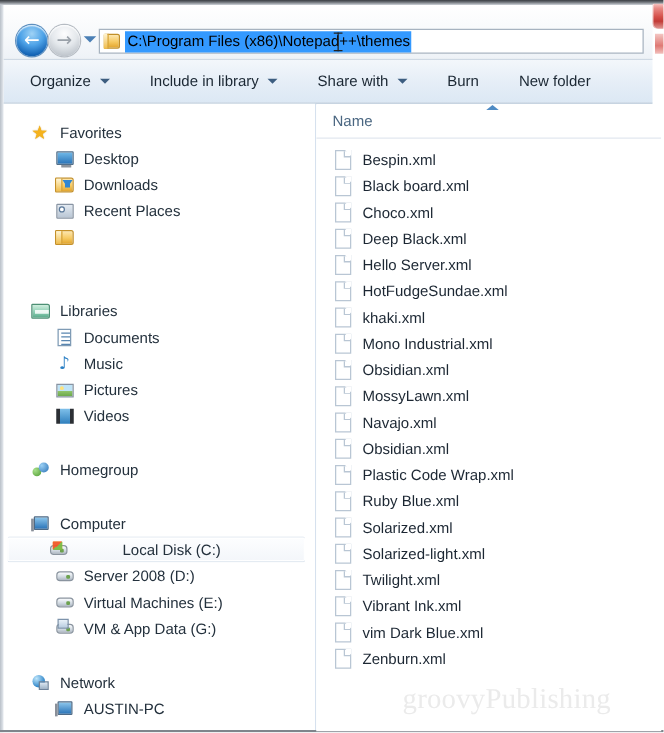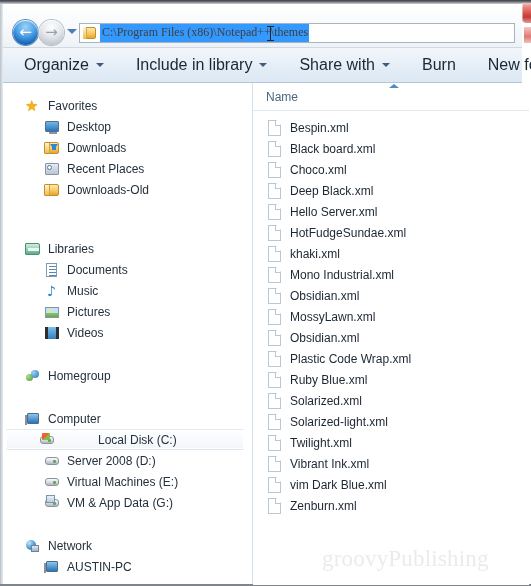--- a/index.html
+++ b/index.html
@@ -132,25 +132,25 @@
   }
   .addr-folder-icon .fspine {
     position: absolute; left: 1px; top: 1px;
     width: 4px; height: 12px;
     background: linear-gradient(to bottom, #fff4d2, #f0bc4b);
     border-right: 1px solid #d8a63c;
     box-sizing: border-box;
   }
   .addr-text {
     font-size: 12px;
-    color: #404040;
+    color: #000000;
     background: #3399ff;
     padding: 1px 1px 2px 2px;
     white-space: nowrap;
-    font-family: Liberation Serif, serif;
+    font-family: Liberation Sans, sans-serif;
   }
   .addr-caret {
     position: absolute;
     left: 267px; top: 22px;
     width: 1px; height: 15px;
     background: #222;
   }
   .addr-caret::before, .addr-caret::after {
     content: "";
     position: absolute;
@@ -170,21 +170,21 @@
     border-top: 1px solid #cfd9e4;
     border-bottom: 1px solid #b5c6d8;
     box-sizing: border-box;
     display: flex;
     align-items: center;
     padding-left: 16px;
   }
   .cmd-item {
     display: flex;
     align-items: center;
-    font-size: 16px;
+    font-size: 12px;
     color: #1b2733;
     margin-right: 22px;
     padding: 3px 5px;
     border-radius: 2px;
     cursor: default;
     white-space: nowrap;
   }
   .cmd-caret {
     width: 0; height: 0;
     border-left: 4px solid transparent;
@@ -631,21 +631,20 @@
     <div class="tree-row child">
       <span class="tree-ico">
           <i class="ico-recent"></i>
         </span>
       <span class="tree-label">Recent Places</span>
     </div>
     <div class="tree-row child">
       <span class="tree-ico">
           <i class="ico-folder"></i>
         </span>
-      <span class="tree-label">Downloads-Old</span>
     </div>
 
     <div class="tree-spacer-box"></div>
     <div class="tree-gap"></div>
 
     <div class="tree-row">
       <span class="tree-ico">
           <i class="ico-library"></i>
         </span>
       <span class="tree-label">Libraries</span>
@@ -780,20 +779,24 @@
       <div class="file-row">
         <span class="file-ico"></span>
         <span class="file-name">Obsidian.xml</span>
       </div>
       <div class="file-row">
         <span class="file-ico"></span>
         <span class="file-name">MossyLawn.xml</span>
       </div>
       <div class="file-row">
         <span class="file-ico"></span>
+        <span class="file-name">Navajo.xml</span>
+      </div>
+      <div class="file-row">
+        <span class="file-ico"></span>
         <span class="file-name">Obsidian.xml</span>
       </div>
       <div class="file-row">
         <span class="file-ico"></span>
         <span class="file-name">Plastic Code Wrap.xml</span>
       </div>
       <div class="file-row">
         <span class="file-ico"></span>
         <span class="file-name">Ruby Blue.xml</span>
       </div>

